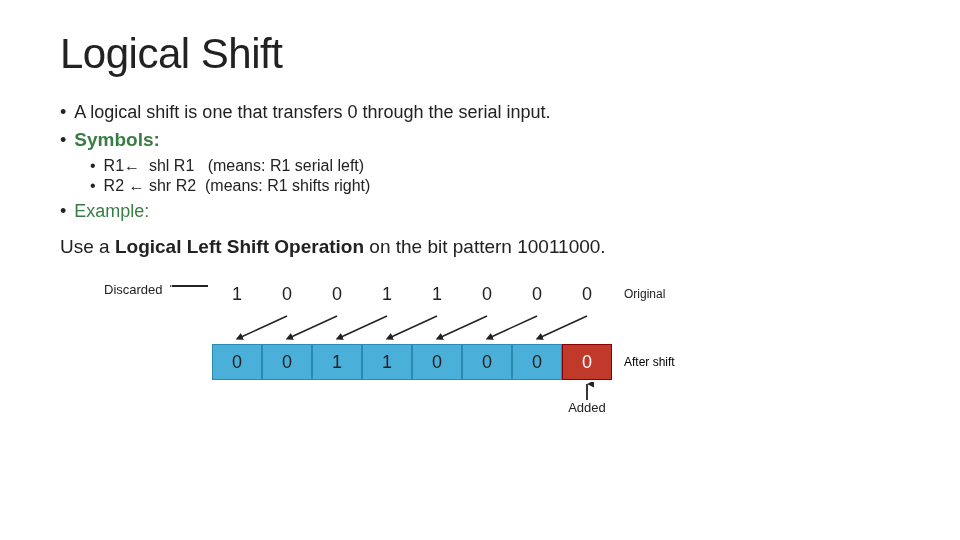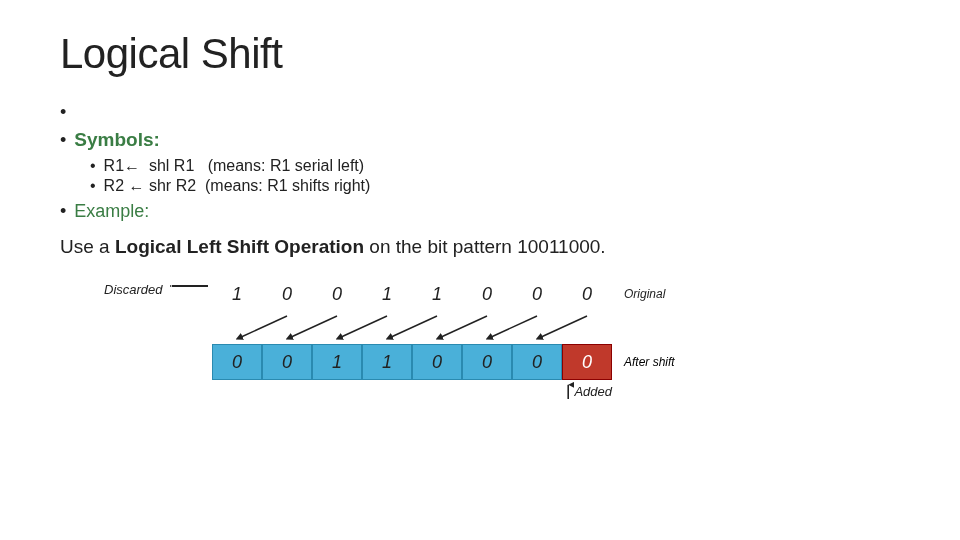--- a/index.html
+++ b/index.html
@@ -69,21 +69,20 @@
     }
     .bold {
       font-weight: bold;
     }
     
     .diagram-container {
       position: relative;
       width: 760px;
       margin: 4px auto;
       margin-top: 0px;
-      font-style: italic;
     }
     
     .original-row {
       display: flex;
       align-items: center;
       position: relative;
       margin-left: 110px;
     }
     .discarded-label {
       font-size: 13px;
@@ -154,33 +153,35 @@
     }
     
     .added-row {
       display: flex;
       margin-left: 110px;
       margin-top: 2px;
     }
     .added-cell {
       width: 50px;
       display: flex;
+      flex-direction: column;
       align-items: center;
       font-size: 13px;
       color: #222;
     }
   </style>
 </head>
 <body>
 
 <div class="page">
   <h1>Logical Shift</h1>
 
   <div class="bullet">
     <span class="bullet-dot">•</span>
+    <span class="bullet-text">A logical shift is one that transfers 0 through the serial input.</span>
   </div>
 
   <div class="bullet" style="margin-top:6px;">
     <span class="bullet-dot">•</span>
     <span class="bullet-green">Symbols:</span>
   </div>
 
   <div class="symbols-section">
     <div class="symbol-line">
       <span class="dot">•</span>

